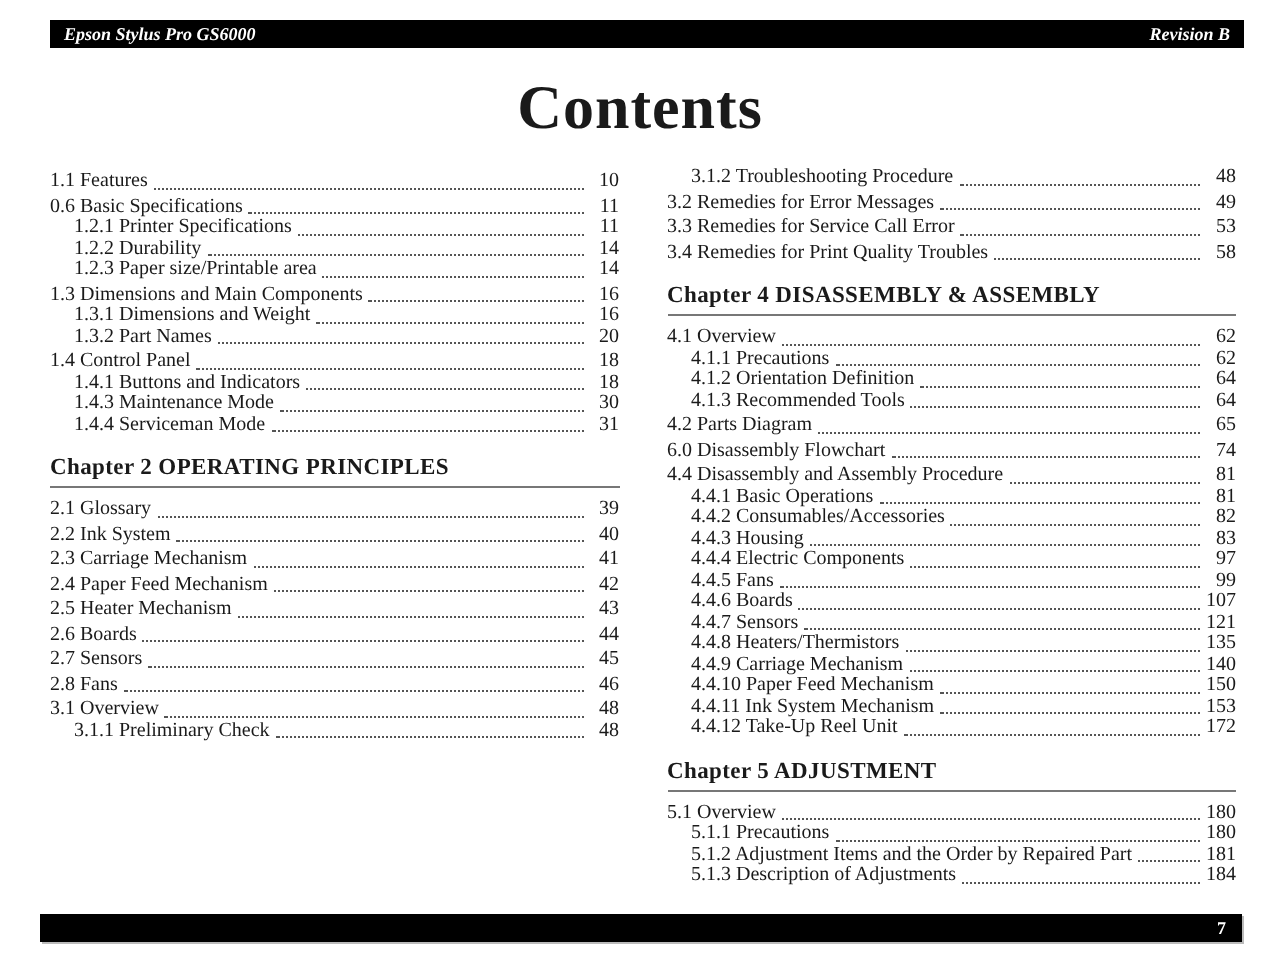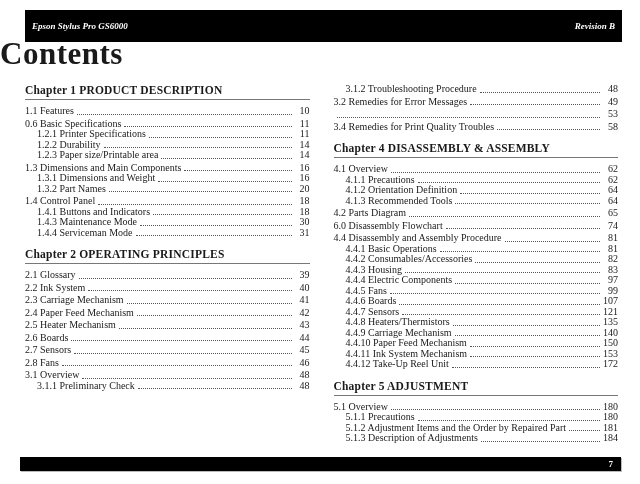--- a/index.html
+++ b/index.html
@@ -13,36 +13,36 @@
     font-family: "Liberation Serif", serif;
     color: #1a1a1a;
     position: relative;
     overflow: hidden;
   }
   .header-bar {
     position: absolute;
     left: 25px;
     right: 18px;
     top: 10px;
-    height: 32px;
+    height: 14px;
     background: #000000;
     color: #ffffff;
     display: flex;
     justify-content: space-between;
     align-items: center;
     padding: 0 7px;
     font-size: 9px;
     font-weight: bold;
     font-style: italic;
     box-sizing: border-box;
   }
   .doc-title {
     margin: 0;
     padding-top: 36px;
-    text-align: left;
+    text-align: center;
     font-size: 31px;
     font-weight: bold;
     letter-spacing: 0.5px;
   }
   .columns {
     display: flex;
     gap: 24px;
     padding: 12px 22px 0 25px;
     box-sizing: border-box;
   }
@@ -113,21 +113,20 @@
 <header class="header-bar">
   <span>Epson Stylus Pro GS6000</span>
   <span>Revision B</span>
 </header>
 
 <h1 class="doc-title">Contents</h1>
 
 <main class="columns">
   <div class="toc-column" id="col-left">
   <section class="toc-block">
-    <h2 class="chapter-heading">Chapter 1 PRODUCT DESCRIPTION</h2>
     <div class="entries">
   <div class="toc-entry level-1">
     <span class="entry-label">1.1 Features</span>
     <span class="leader"></span>
     <span class="entry-page">10</span>
   </div>
 
   <div class="toc-entry level-1">
     <span class="entry-label">0.6 Basic Specifications</span>
     <span class="leader"></span>
@@ -277,20 +276,21 @@
     <span class="entry-page">48</span>
   </div>
 
   <div class="toc-entry level-1">
     <span class="entry-label">3.2 Remedies for Error Messages</span>
     <span class="leader"></span>
     <span class="entry-page">49</span>
   </div>
 
   <div class="toc-entry level-1">
+    <span class="entry-label">3.3 Remedies for Service Call Error</span>
     <span class="leader"></span>
     <span class="entry-page">53</span>
   </div>
 
   <div class="toc-entry level-1">
     <span class="entry-label">3.4 Remedies for Print Quality Troubles</span>
     <span class="leader"></span>
     <span class="entry-page">58</span>
   </div>
 </div>

